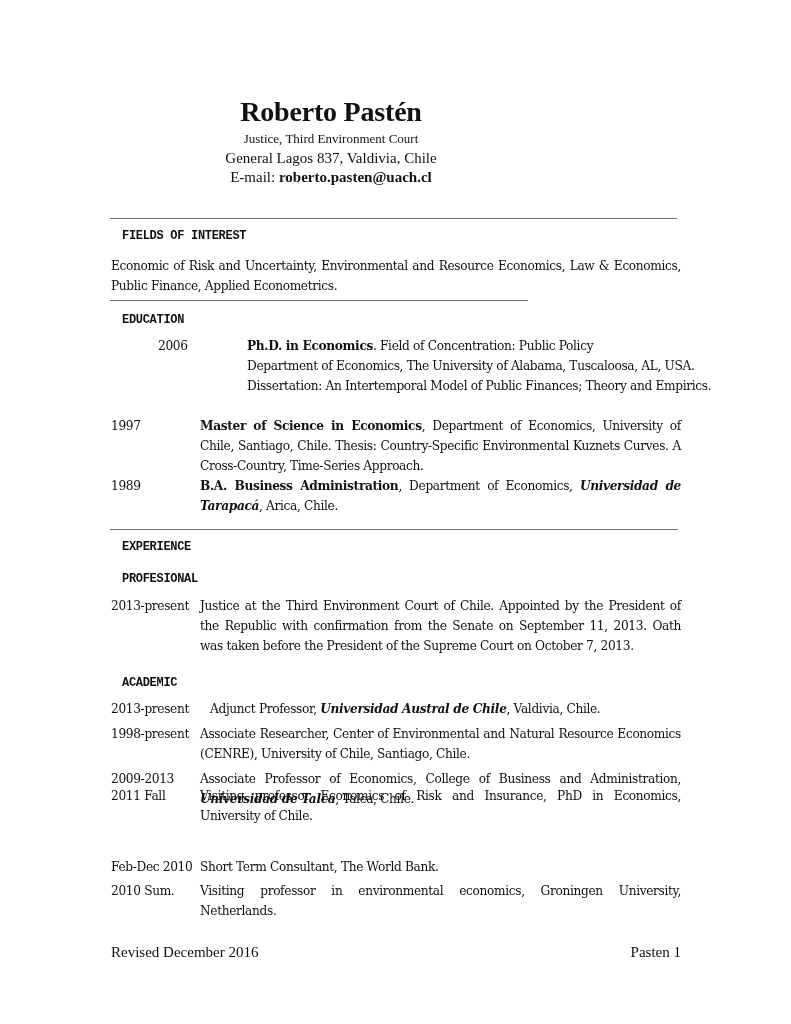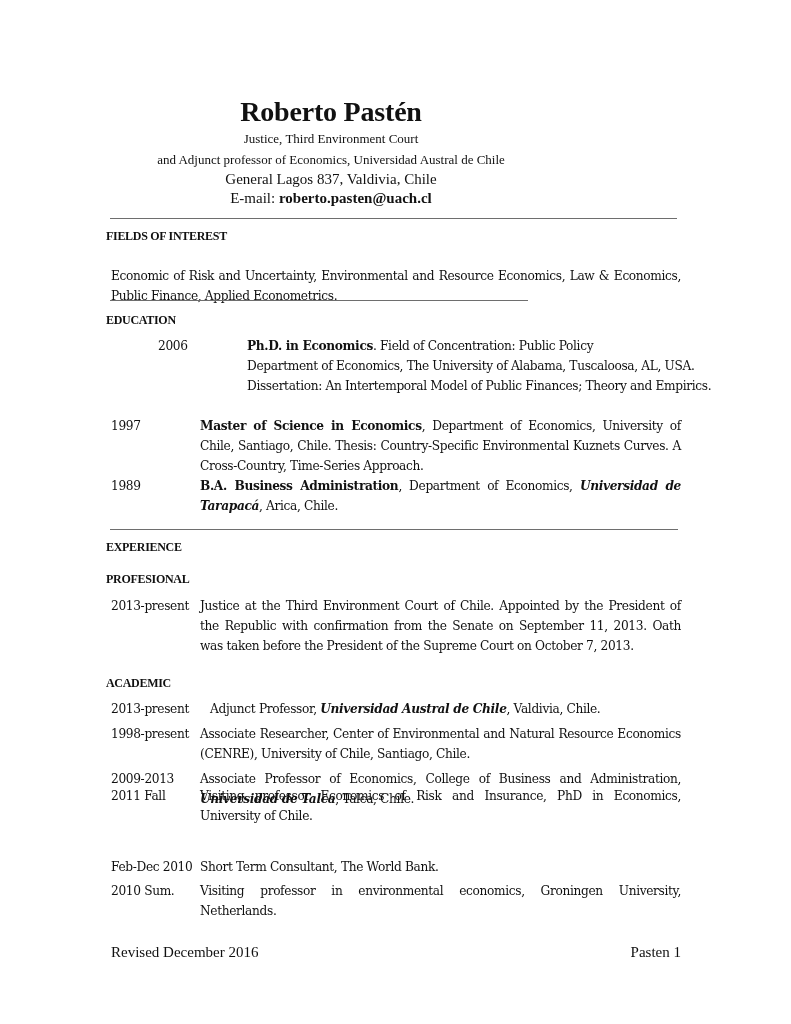--- a/index.html
+++ b/index.html
@@ -3,47 +3,46 @@
   <meta charset="utf-8">
   <style>
     html, body { margin: 0; padding: 0; background: #ffffff; }
     body { width: 791px; height: 1024px; position: relative; overflow: hidden; color: #111; }
     .header { position: absolute; left: 0; top: 96px; width: 662px; text-align: center; }
     .header .name { font-family: "Liberation Serif", serif; font-weight: bold; font-size: 28px; line-height: 32px; letter-spacing: -0.2px; }
     .header .l1 { font-family: "Liberation Serif", serif; font-size: 13px; line-height: 21px; }
     .header .l2 { font-family: "Liberation Serif", serif; font-size: 15px; line-height: 19px; }
     .header .email b { font-weight: bold; }
     .rule { position: absolute; height: 1px; background: #6e6e6e; }
-    .sec { position: absolute; left: 106px; font-family: Liberation Serif, serif; font-weight: bold; font-size: 12px; letter-spacing: -0.3px; }
+    .sec { position: absolute; left: 122px; font-family: Liberation Mono, monospace; font-weight: bold; font-size: 12px; letter-spacing: -0.3px; }
     .para { position: absolute; left: 111px; width: 570px; font-family: "DejaVu Serif", serif; font-size: 12.2px; line-height: 20px; text-align: justify; letter-spacing: -0.35px; }
     .entry { position: absolute; left: 111px; width: 570px; font-family: "DejaVu Serif", serif; font-size: 12.2px; line-height: 20px; letter-spacing: -0.35px; }
     .entry .date { position: absolute; left: 0; top: 0; white-space: nowrap; }
     .entry .body { margin-left: 89px; text-align: justify; }
     .entry .body.ind { margin-left: 99px; }
     .u { }
     .b { font-weight: bold; }
     .bi { font-weight: bold; font-style: italic; }
     .footer { position: absolute; top: 944px; font-family: "Liberation Serif", serif; font-size: 15px; }
     .just-last { text-align-last: left; }
   </style>
 </head>
 <body>
 
 <div class="header">
   <div class="name">Roberto Pastén</div>
   <div class="l1">Justice, Third Environment Court</div>
-  <div class="l1">and Adjunct professor of Economics, Universidad Austral de Chile</div>
   <div class="l2">General Lagos 837, Valdivia, Chile</div>
   <div class="l2 email"><span>E-mail: </span><b>roberto.pasten@uach.cl</b></div>
 </div>
 
 <div class="rule" style="left:110px; top:218px; width:567px;"></div>
 
 <div class="sec" style="top:229px;">FIELDS OF INTEREST</div>
-<div class="para" style="top:266px;">Economic of Risk and Uncertainty, Environmental and Resource Economics, Law &amp; Economics, Public Finance, Applied Econometrics.</div>
+<div class="para" style="top:256px;">Economic of Risk and Uncertainty, Environmental and Resource Economics, Law &amp; Economics, Public Finance, Applied Econometrics.</div>
 
 <div class="rule" style="left:110px; top:300px; width:418px;"></div>
 
 <div class="sec" style="top:313px;">EDUCATION</div>
 
 <div class="entry" style="top:336px;margin-left:47px;">
   <span class="date">2006</span>
   <div class="body">
     <div><span class="b">Ph.D. in Economics</span><span>.  Field of Concentration: Public Policy</span></div>
     <div>Department of Economics, The University of Alabama, Tuscaloosa, AL, USA.</div>

